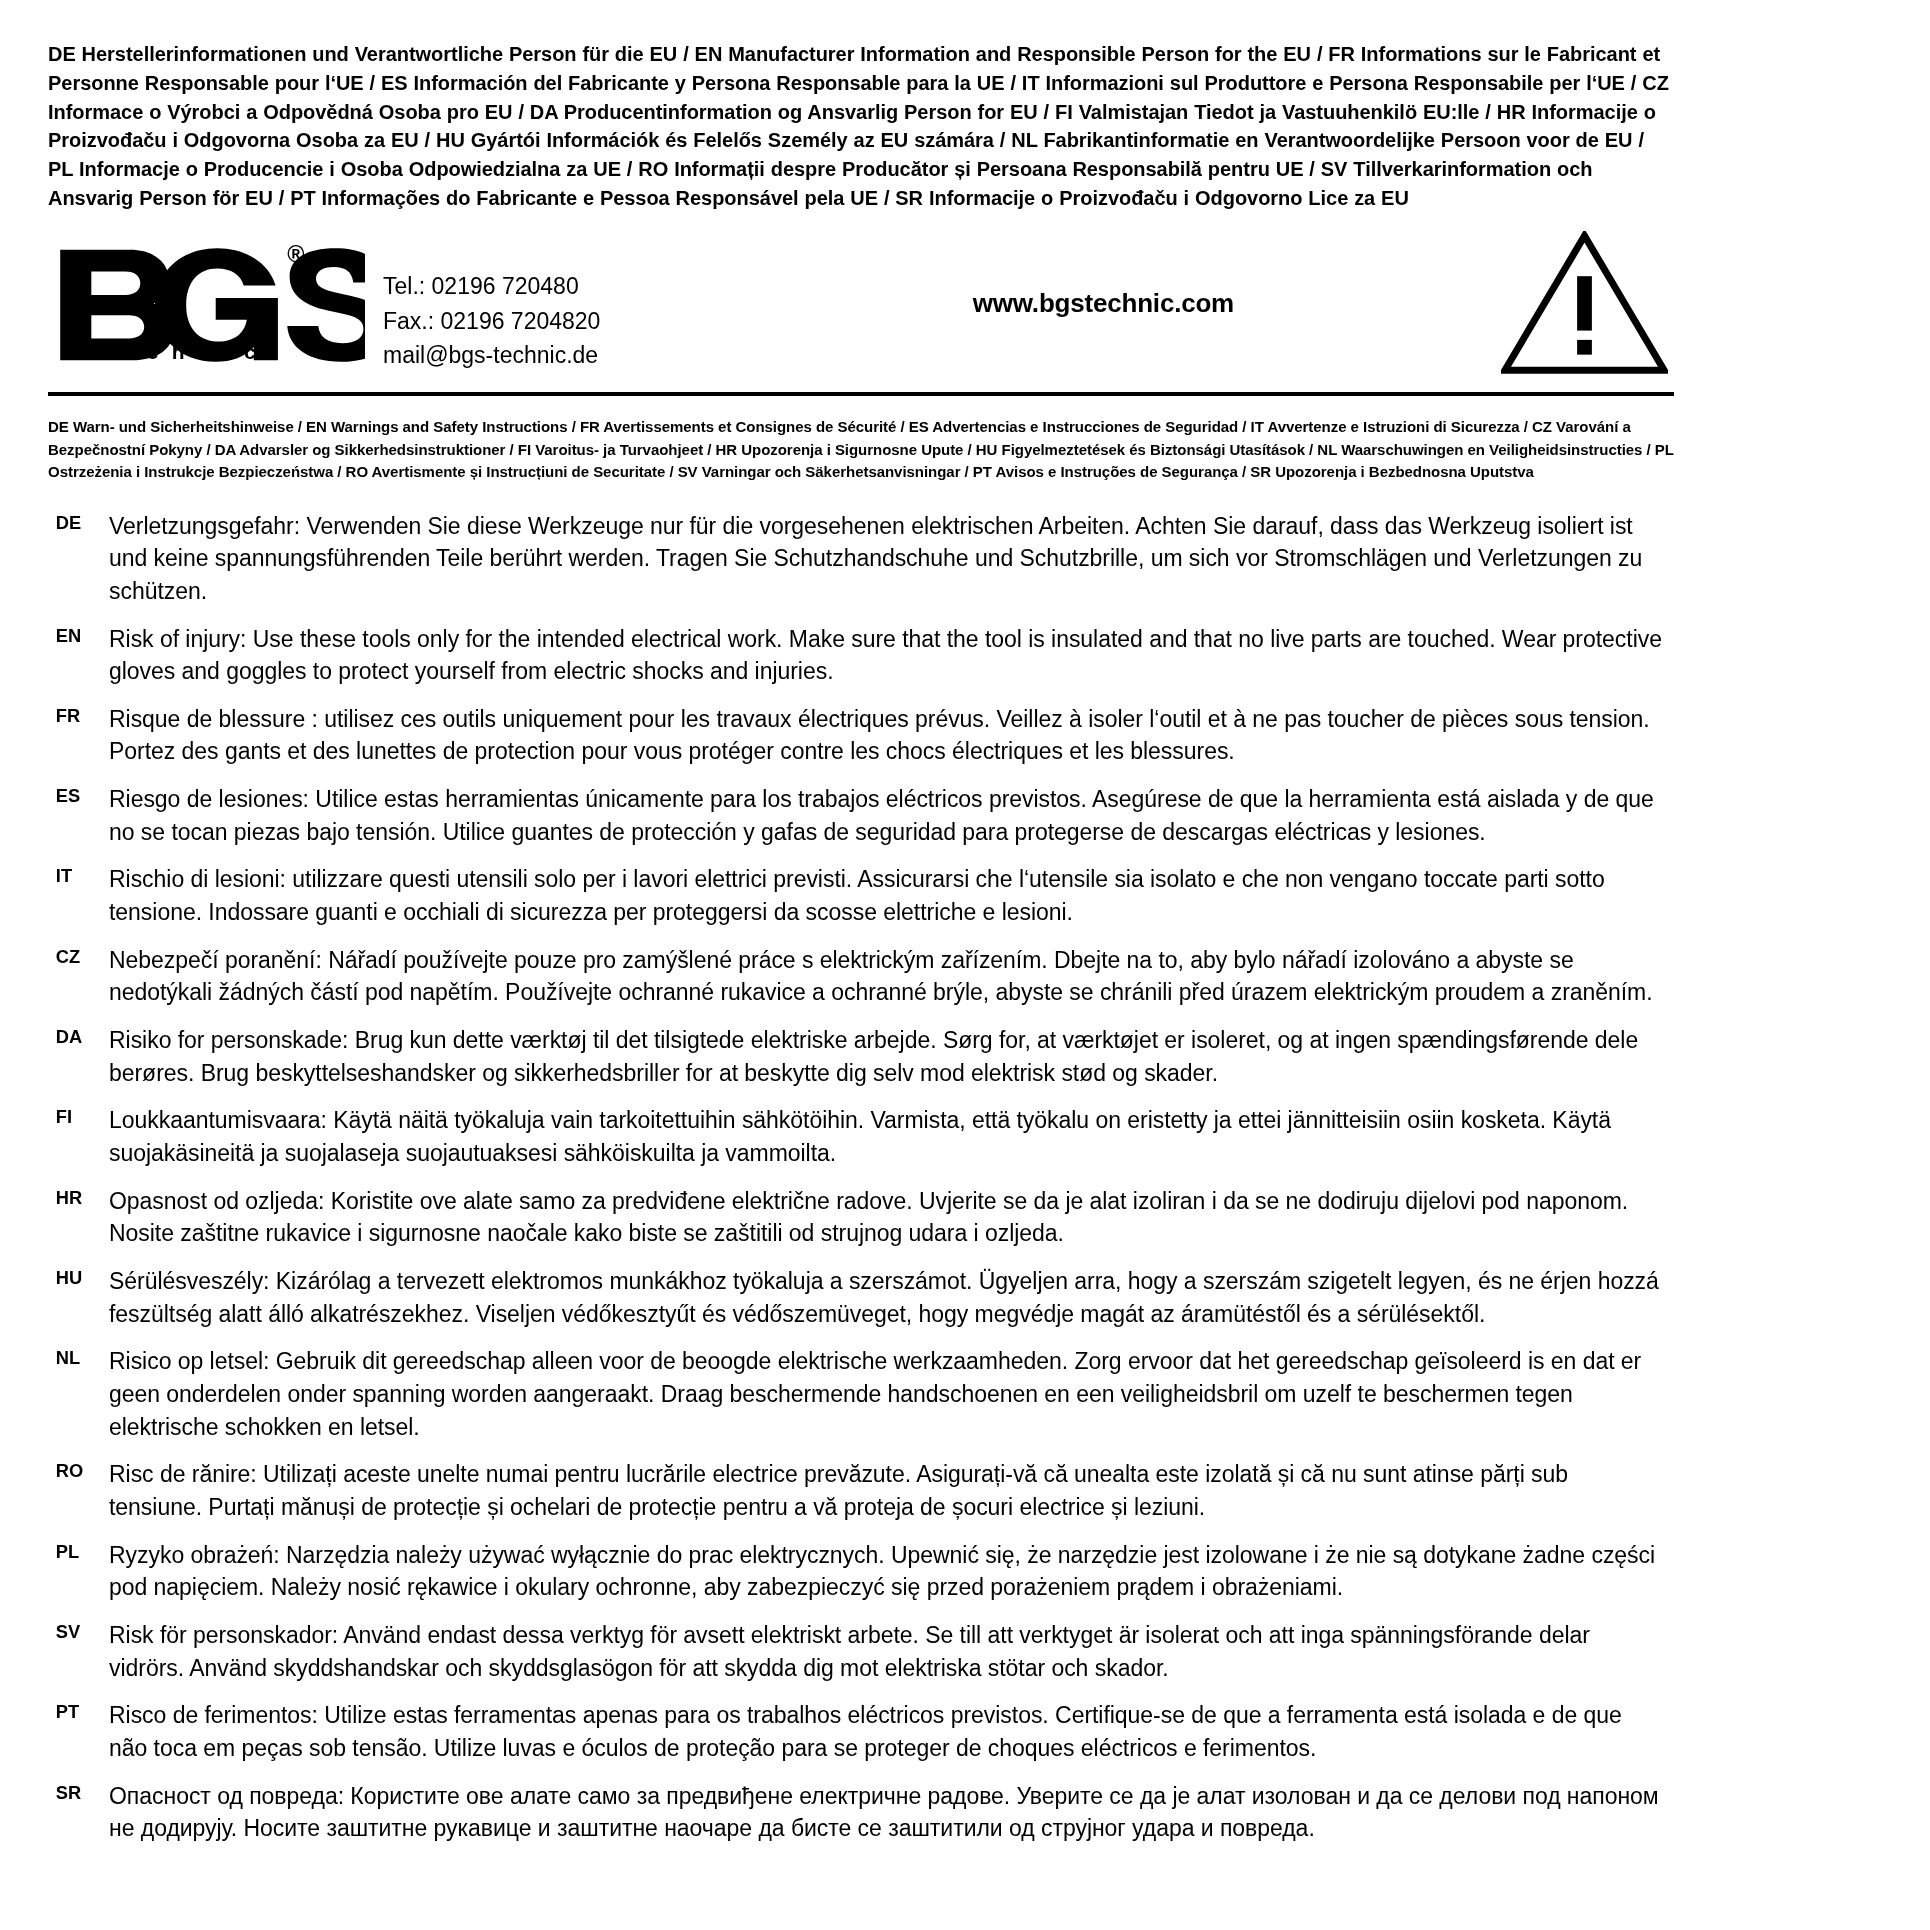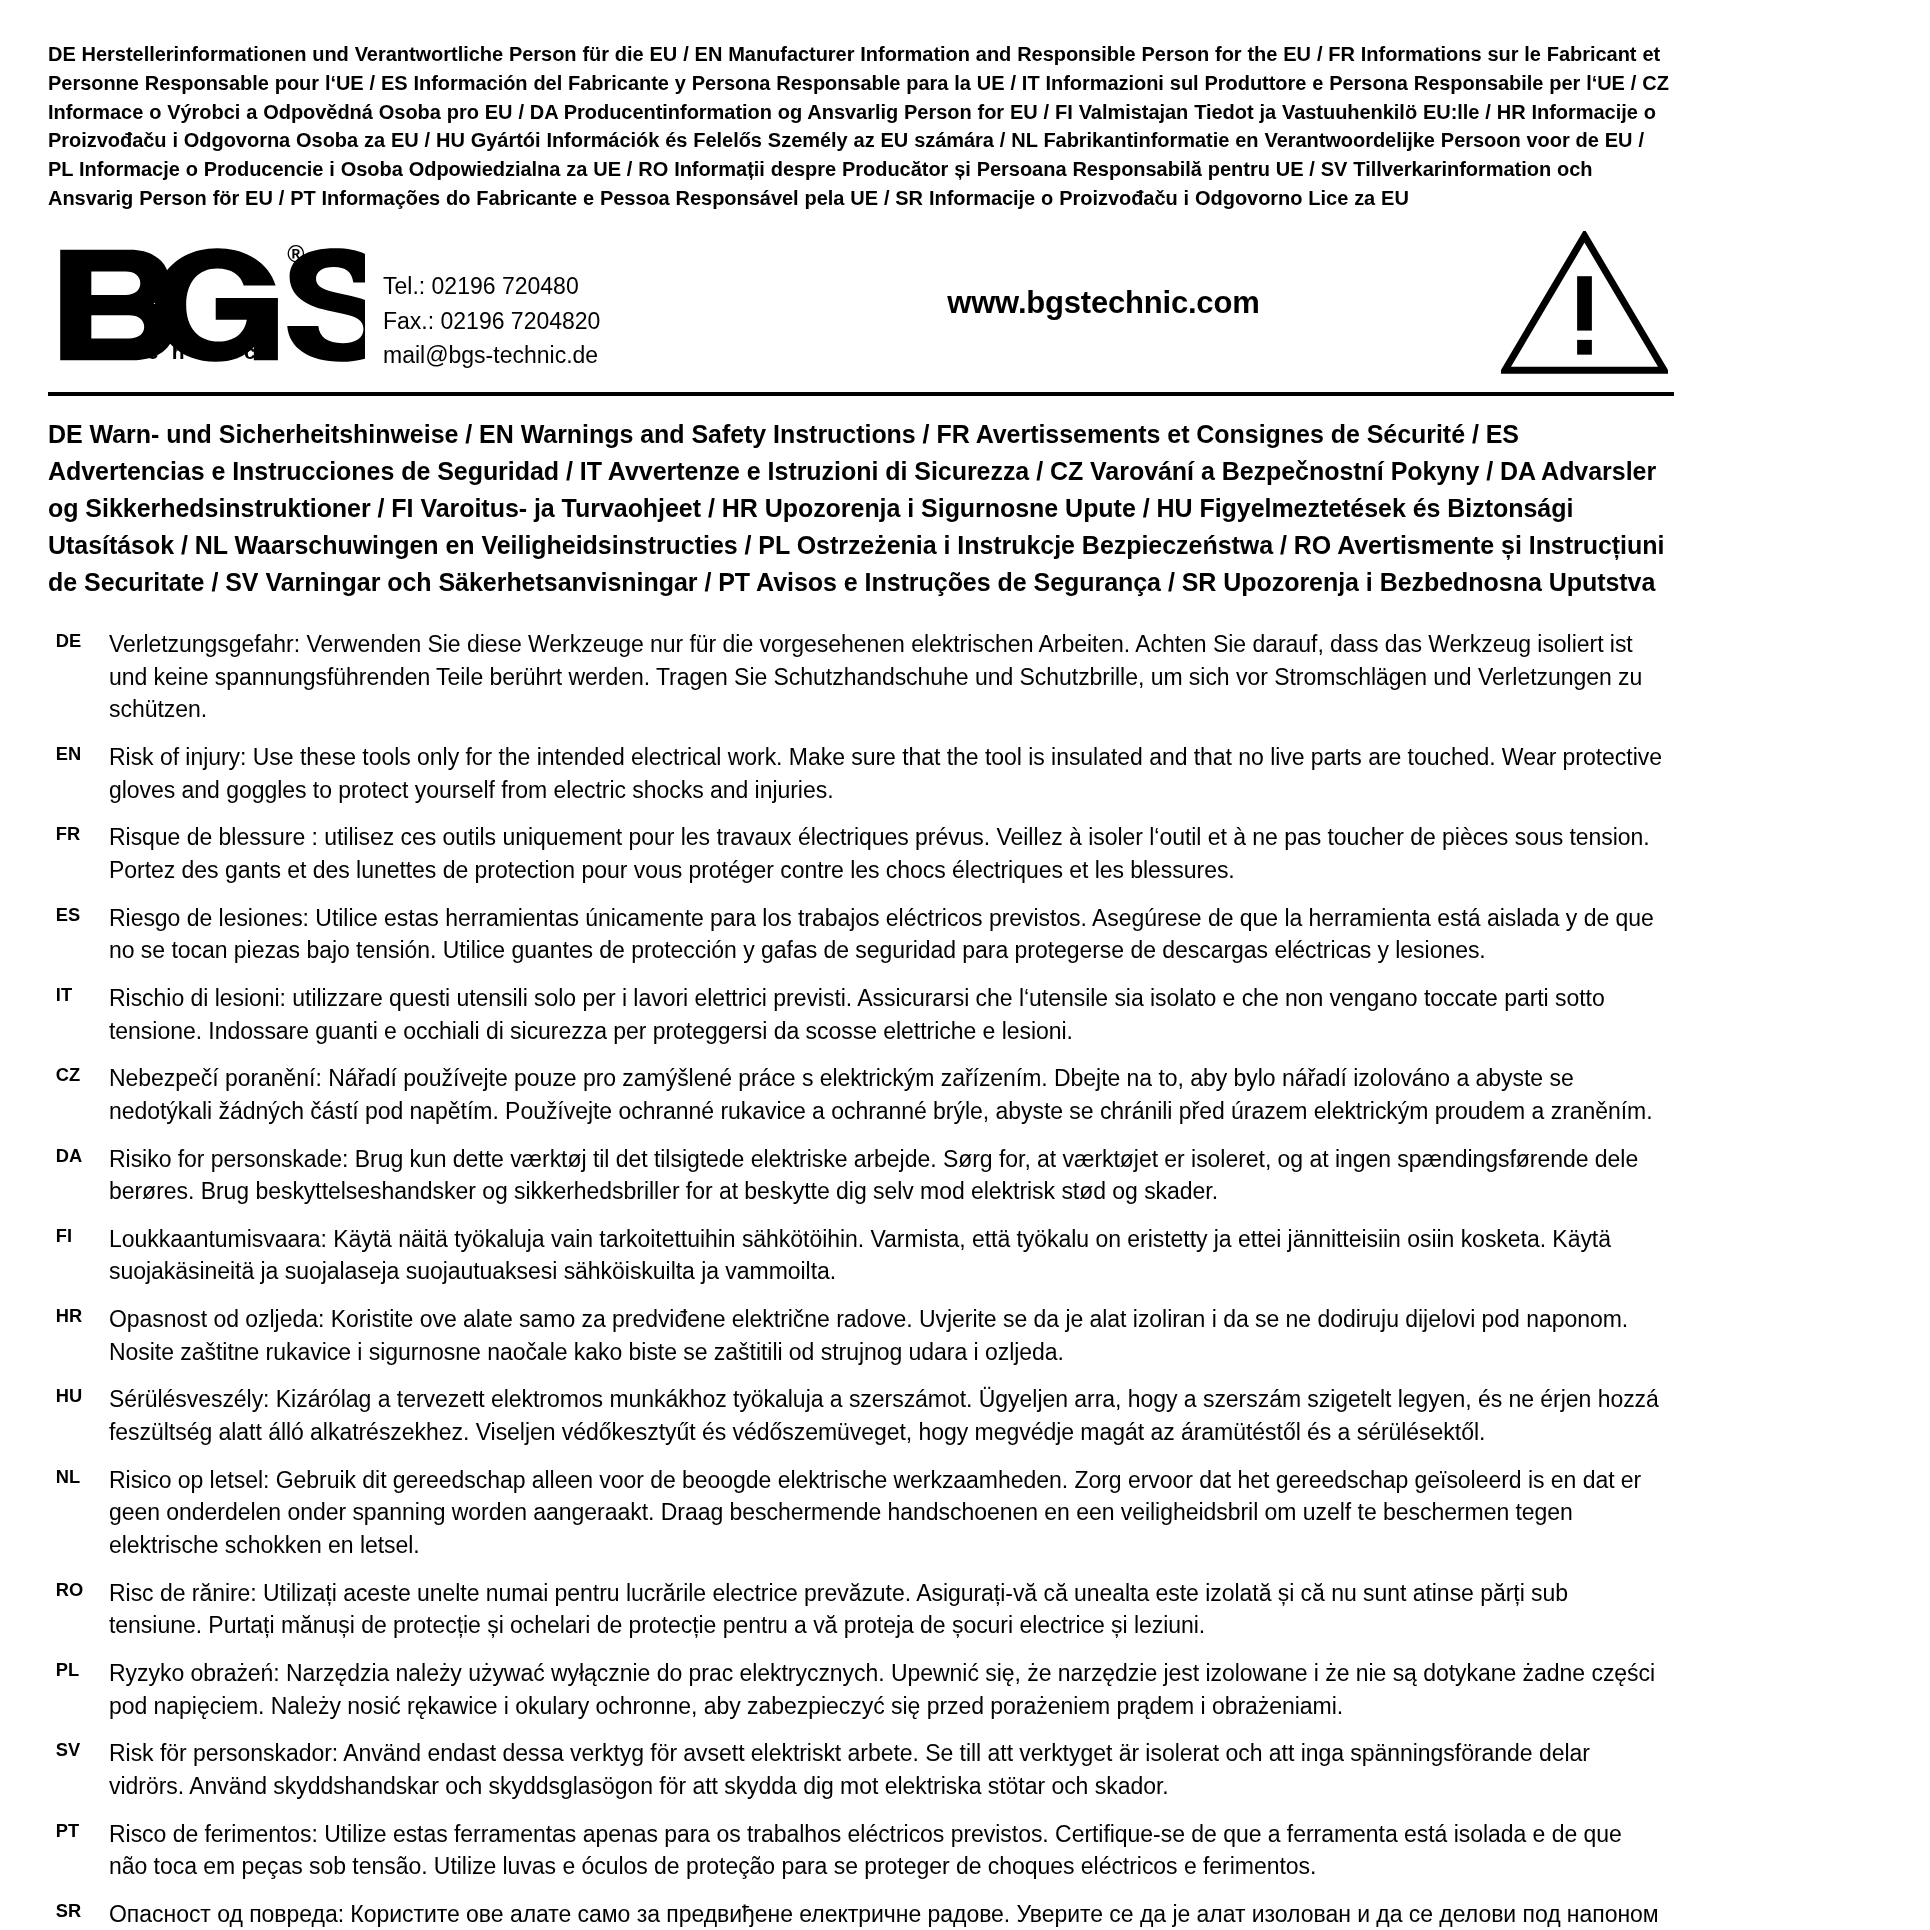--- a/index.html
+++ b/index.html
@@ -61,36 +61,36 @@
   .contact-block {
     flex: 0 0 374px;
     font-size: 23px;
     line-height: 1.5;
     box-sizing: border-box;
     margin-top: 35px;
   }
   .website-block {
     flex: 1 1 auto;
     text-align: center;
-    font-size: 31px;
+    font-size: 26px;
     font-weight: bold;
     letter-spacing: -0.2px;
     padding-right: 31px;
   }
   .warning-triangle {
     flex: 0 0 187px;
     display: flex;
     justify-content: flex-end;
     align-items: center;
     padding-right: 6.2px;
   }
 
   
   .warnings-heading {
-    font-size: 25px;
+    font-size: 15px;
     font-weight: bold;
     line-height: 1.48;
     letter-spacing: -0.04px;
     margin: 20px 0 26.5px 0;
   }
 
   
   .lang-list { margin-top: 0; }
   .lang-row {
     display: flex;

